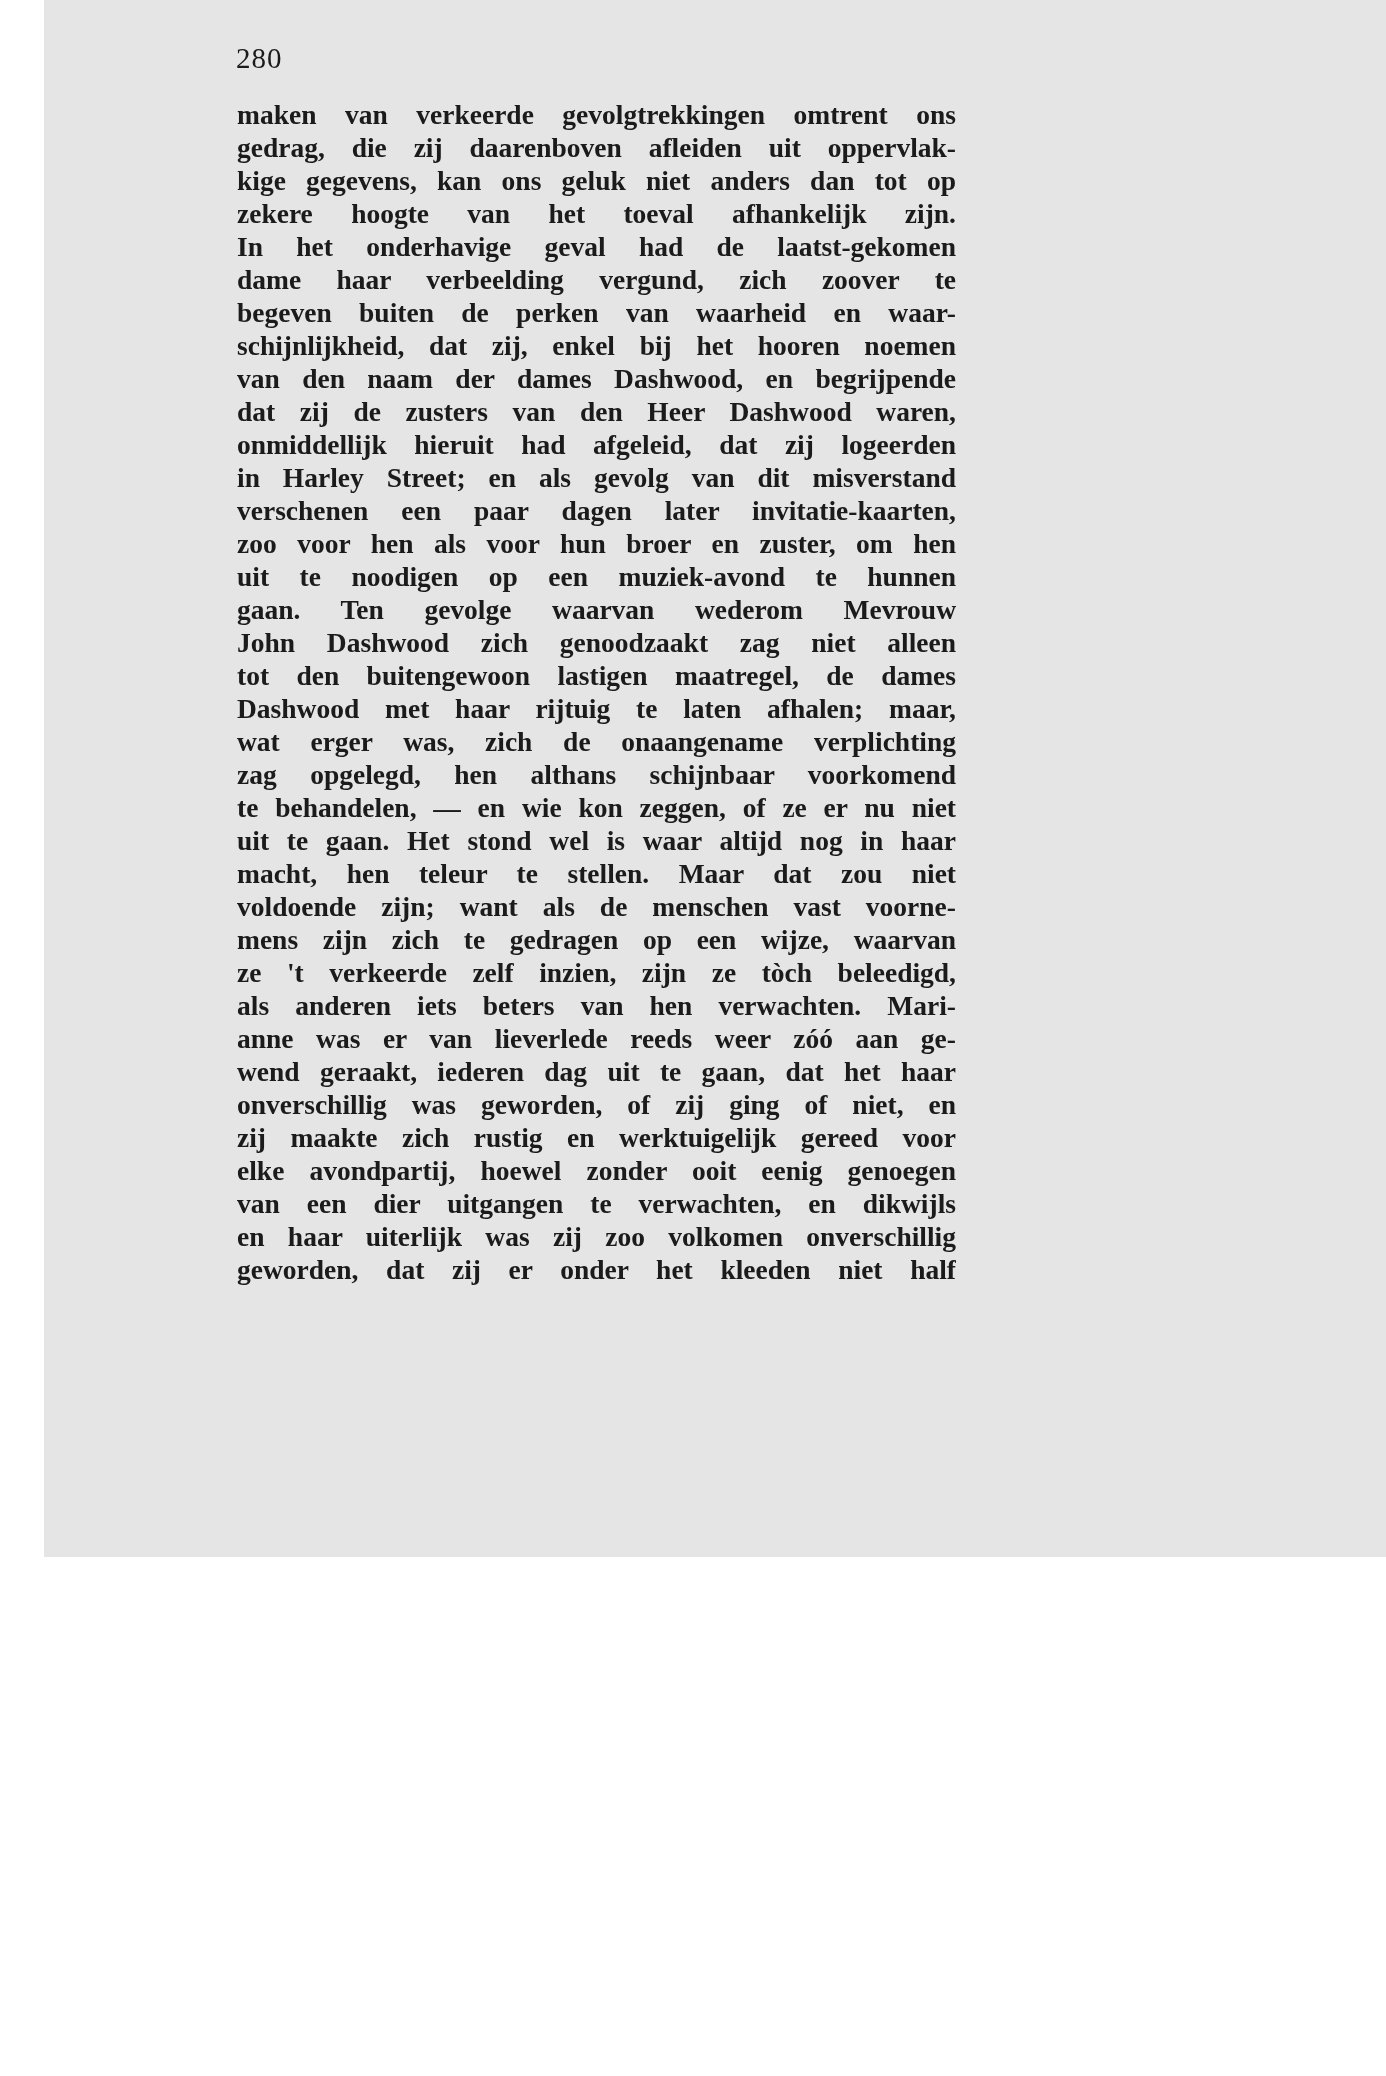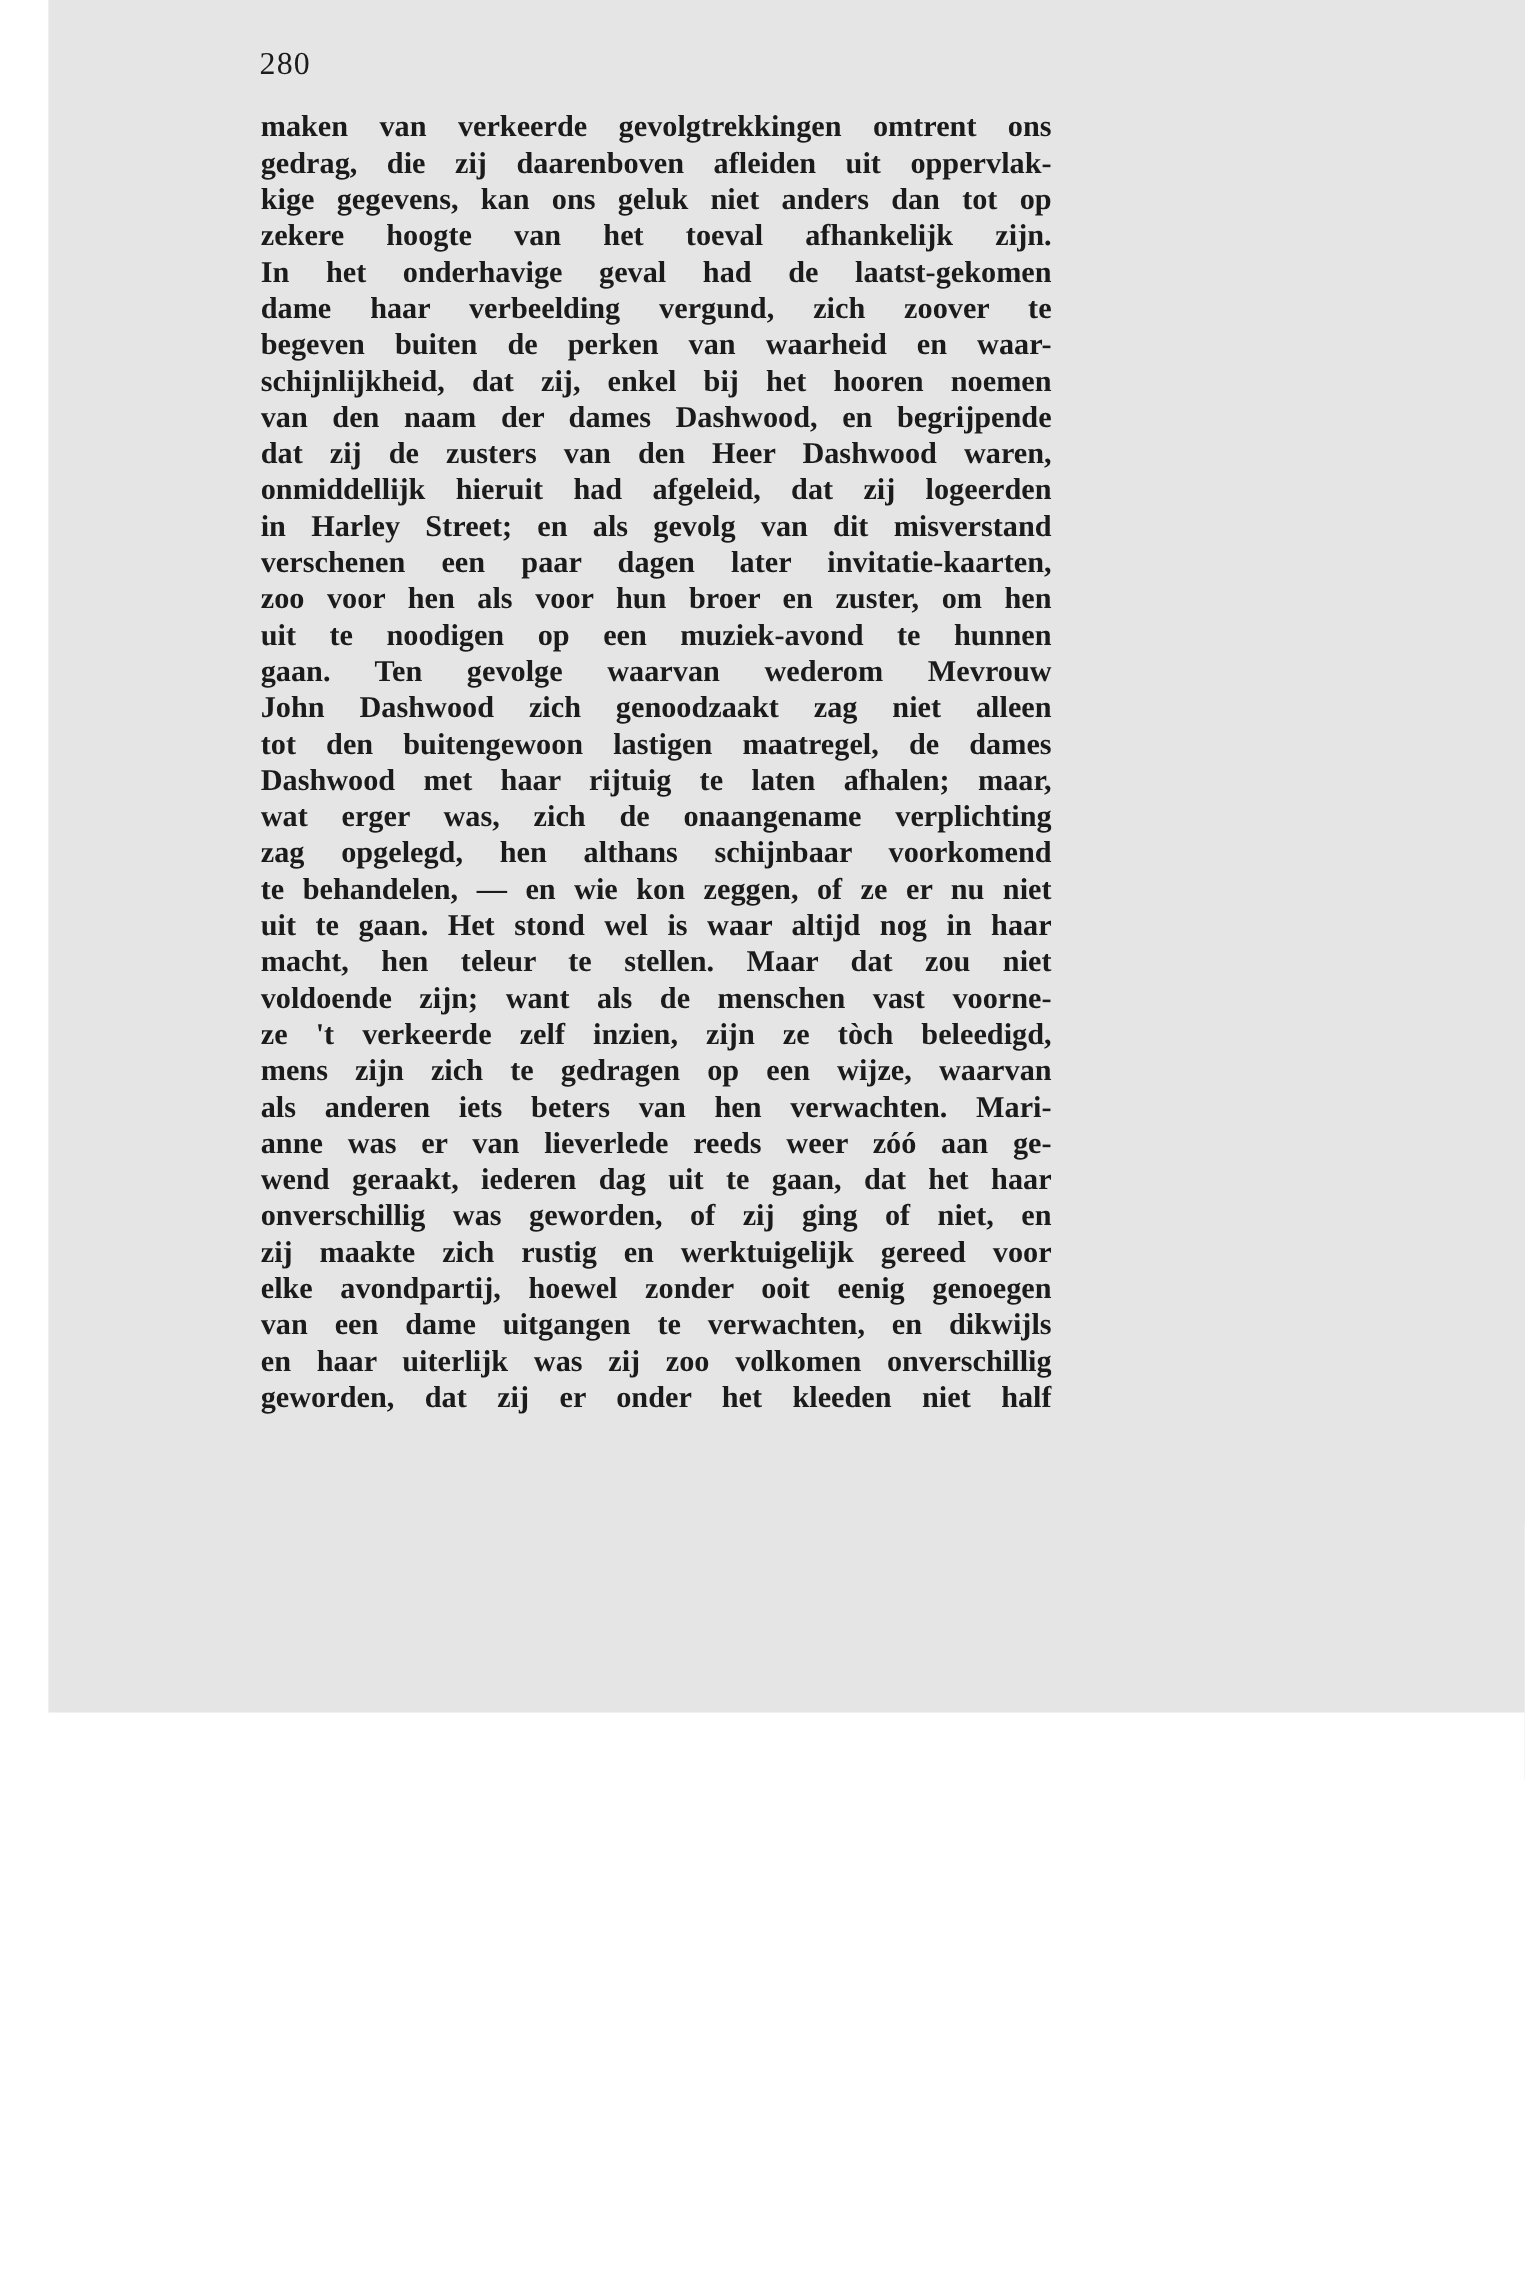--- a/index.html
+++ b/index.html
@@ -67,25 +67,25 @@
       <div class="text-line">gaan. Ten gevolge waarvan wederom Mevrouw</div>
       <div class="text-line">John Dashwood zich genoodzaakt zag niet alleen</div>
       <div class="text-line">tot den buitengewoon lastigen maatregel, de dames</div>
       <div class="text-line">Dashwood met haar rijtuig te laten afhalen; maar,</div>
       <div class="text-line">wat erger was, zich de onaangename verplichting</div>
       <div class="text-line">zag opgelegd, hen althans schijnbaar voorkomend</div>
       <div class="text-line">te behandelen, — en wie kon zeggen, of ze er nu niet</div>
       <div class="text-line">uit te gaan. Het stond wel is waar altijd nog in haar</div>
       <div class="text-line">macht, hen teleur te stellen. Maar dat zou niet</div>
       <div class="text-line">voldoende zijn; want als de menschen vast voorne-</div>
+      <div class="text-line">mens zijn zich te gedragen op een wijze, waarvan</div>
       <div class="text-line">ze 't verkeerde zelf inzien, zijn ze tòch beleedigd,</div>
-      <div class="text-line">mens zijn zich te gedragen op een wijze, waarvan</div>
       <div class="text-line">als anderen iets beters van hen verwachten. Mari-</div>
       <div class="text-line">anne was er van lieverlede reeds weer zóó aan ge-</div>
       <div class="text-line">wend geraakt, iederen dag uit te gaan, dat het haar</div>
       <div class="text-line">onverschillig was geworden, of zij ging of niet, en</div>
       <div class="text-line">zij maakte zich rustig en werktuigelijk gereed voor</div>
       <div class="text-line">elke avondpartij, hoewel zonder ooit eenig genoegen</div>
-      <div class="text-line">van een dame uitgangen te verwachten, en dikwijls</div>
+      <div class="text-line">van een dier uitgangen te verwachten, en dikwijls</div>
       <div class="text-line">en haar uiterlijk was zij zoo volkomen onverschillig</div>
       <div class="text-line">geworden, dat zij er onder het kleeden niet half</div>
     </div>
 </div>
 
 </body></html>

